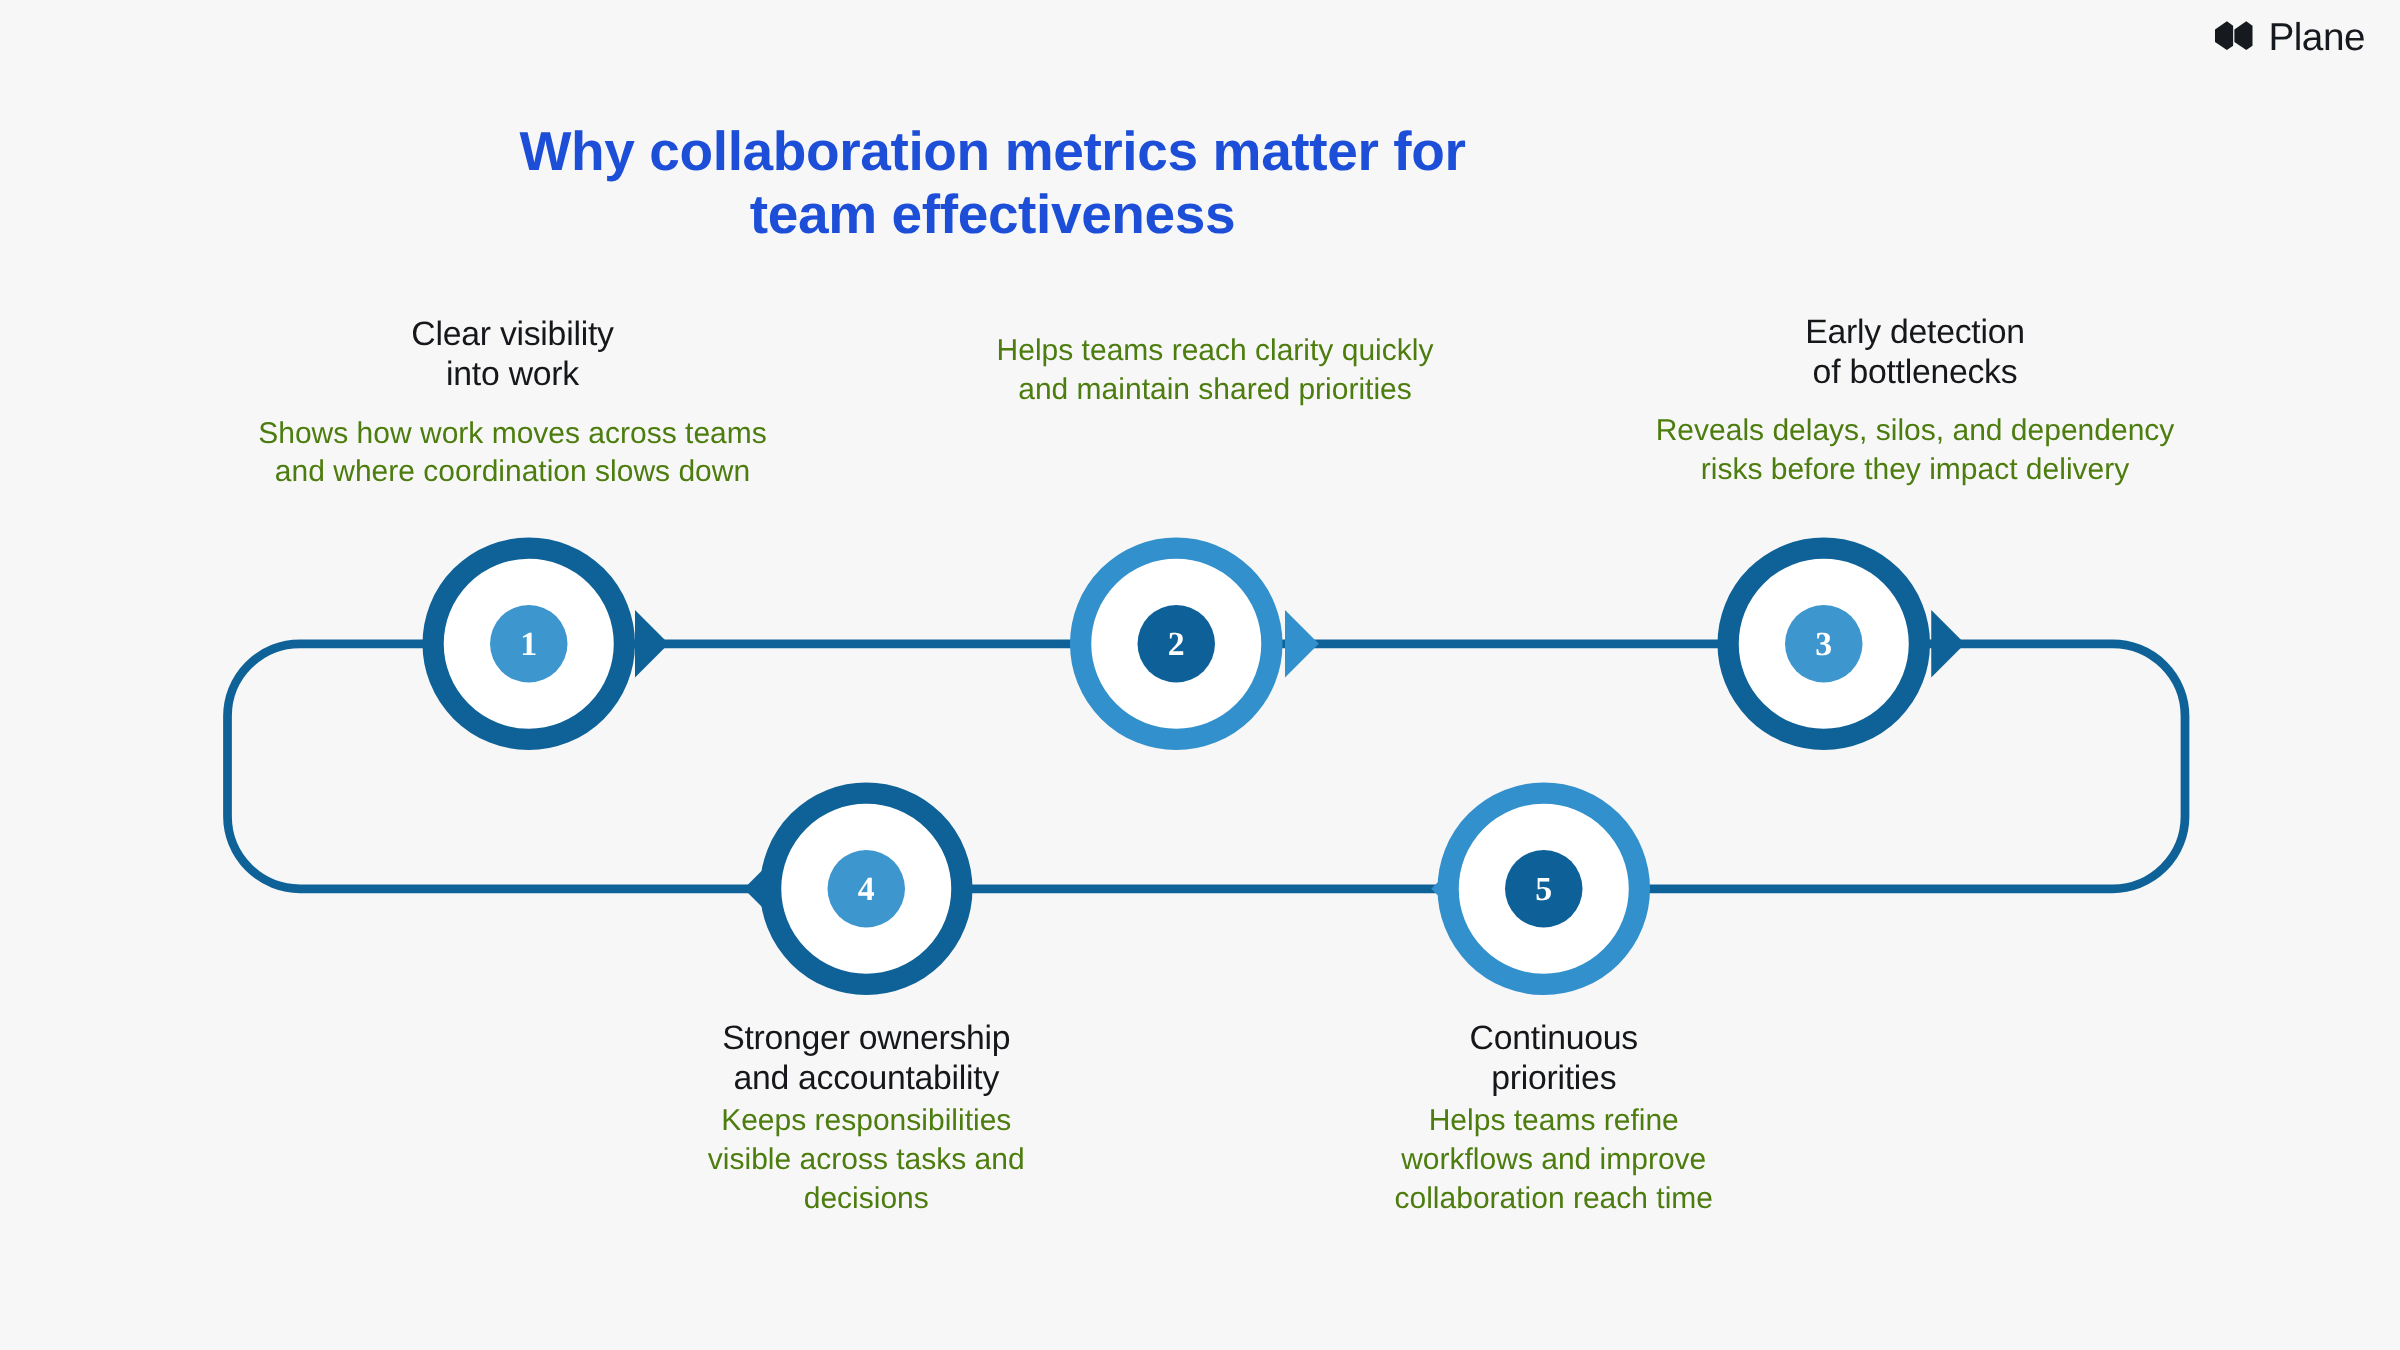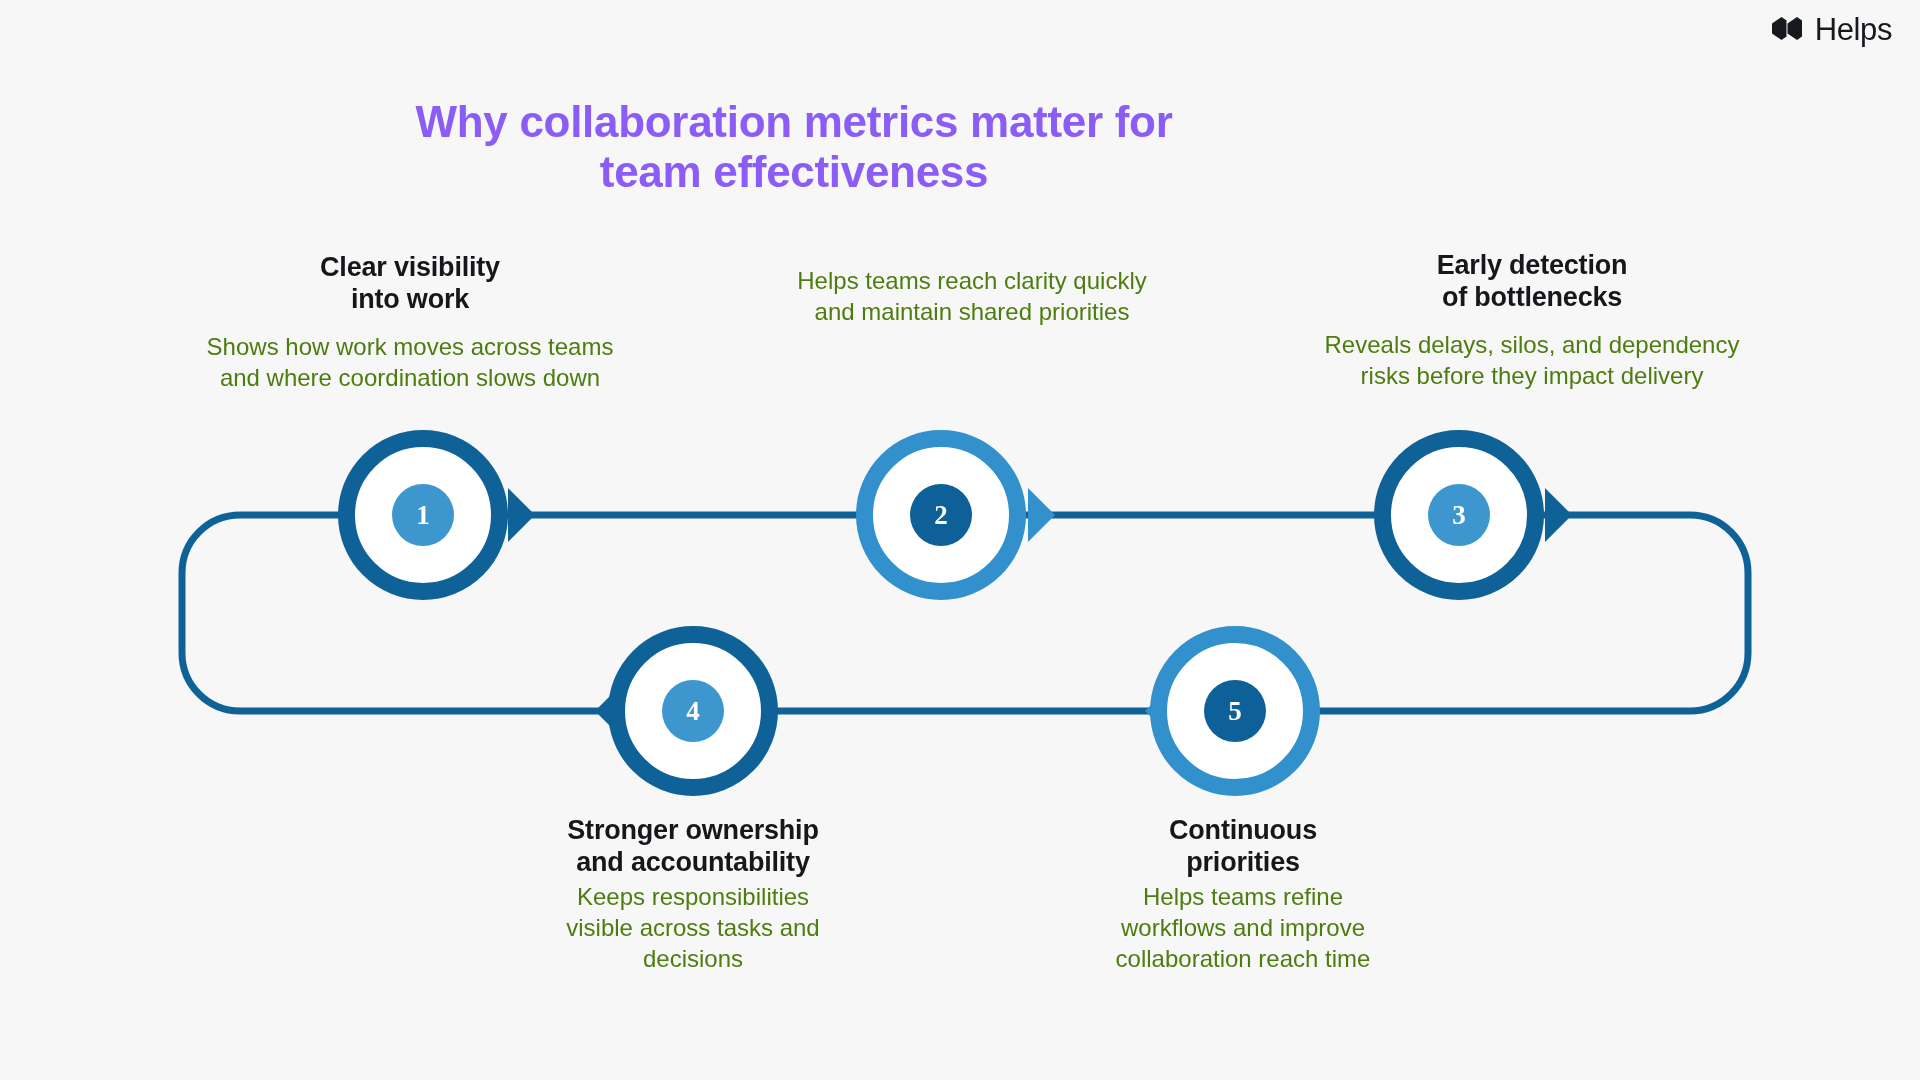--- a/index.html
+++ b/index.html
@@ -39,21 +39,21 @@
 
   
   .title {
     position: absolute;
     top: 68px;
     left: 0;
     width: 1588px;
     text-align: center;
     font-size: 44px;
     font-weight: 700;
-    color: #8b5cf6;
+    color: #1d4ed8;
     line-height: 1.13;
     letter-spacing: -0.3px;
     white-space: pre-line;
   }
 
   
   .canvas {
     position: absolute;
     inset: 0;
     width: 1920px;
@@ -105,21 +105,21 @@
   .node.light .inner { background: #0d6098; }
 
   
   .step-text {
     position: absolute;
     text-align: center;
     transform: translateX(-50%);
   }
   .step-heading {
     font-size: 27px;
-    font-weight: 700;
+    font-weight: 400;
     color: #15171a;
     line-height: 1.18;
     letter-spacing: -0.2px;
     white-space: pre-line;
     margin: 0;
   }
   .step-desc {
     font-size: 24px;
     font-weight: 400;
     color: #4d7c0f;
@@ -130,21 +130,21 @@
   .step-text.below .step-desc { margin-top: 2px; }
 </style>
 </head>
 <body>
 
 <div class="brand">
   <svg class="brand-mark" viewBox="0 0 34 28">
     <path d="M1 7.5 L10.5 1 L15.5 4.5 L15.5 20.5 L10.5 24 L1 17.5 Z" fill="#16191d"></path>
     <path d="M16.5 7.5 L26 1 L31 4.5 L31 20.5 L26 24 L16.5 17.5 Z" fill="#16191d"></path>
   </svg>
-  <span class="brand-name">Helps</span>
+  <span class="brand-name">Plane</span>
 </div>
 
 <h1 class="title">Why collaboration metrics matter for
 team effectiveness</h1>
 
 <div class="canvas">
 
   <svg class="track-svg" viewBox="0 0 1920 1080">
 
     <path d="M 260 515 L 1690 515 A 58 58 0 0 1 1748 573 L 1748 653 A 58 58 0 0 1 1690 711 L 240 711 A 58 58 0 0 1 182 653 L 182 573 A 58 58 0 0 1 240 515 Z" fill="none" stroke="#0f6298" stroke-width="7"></path>

